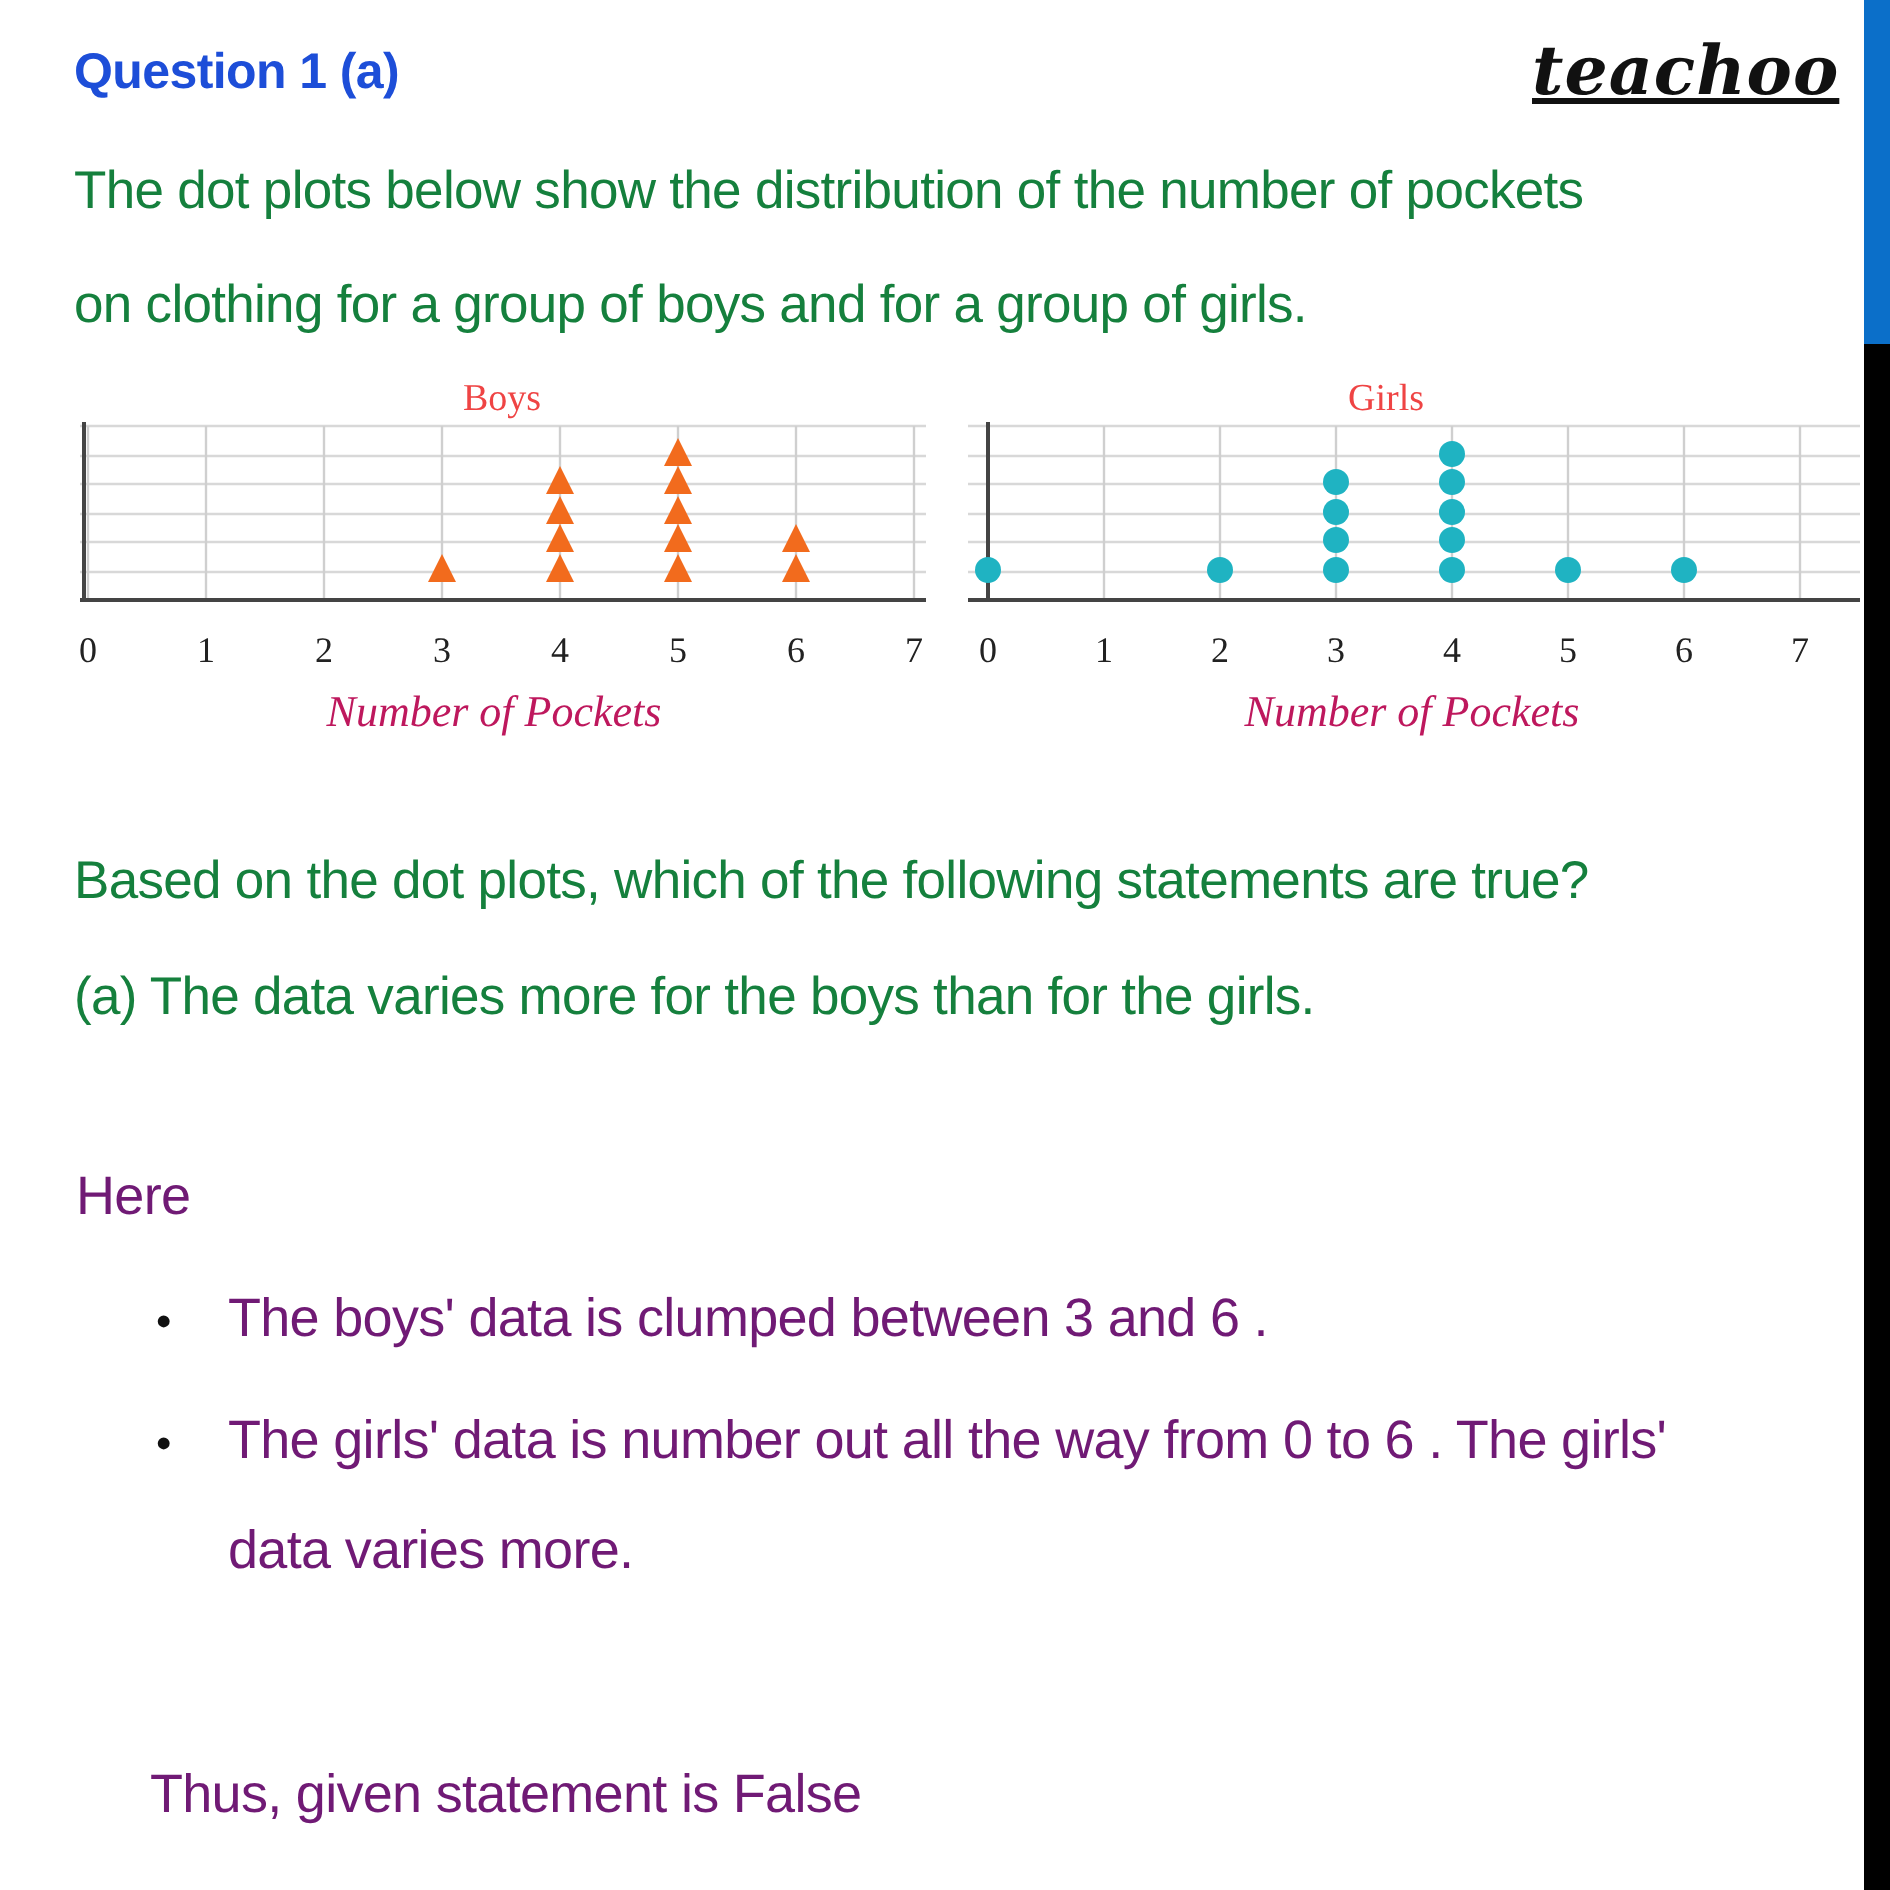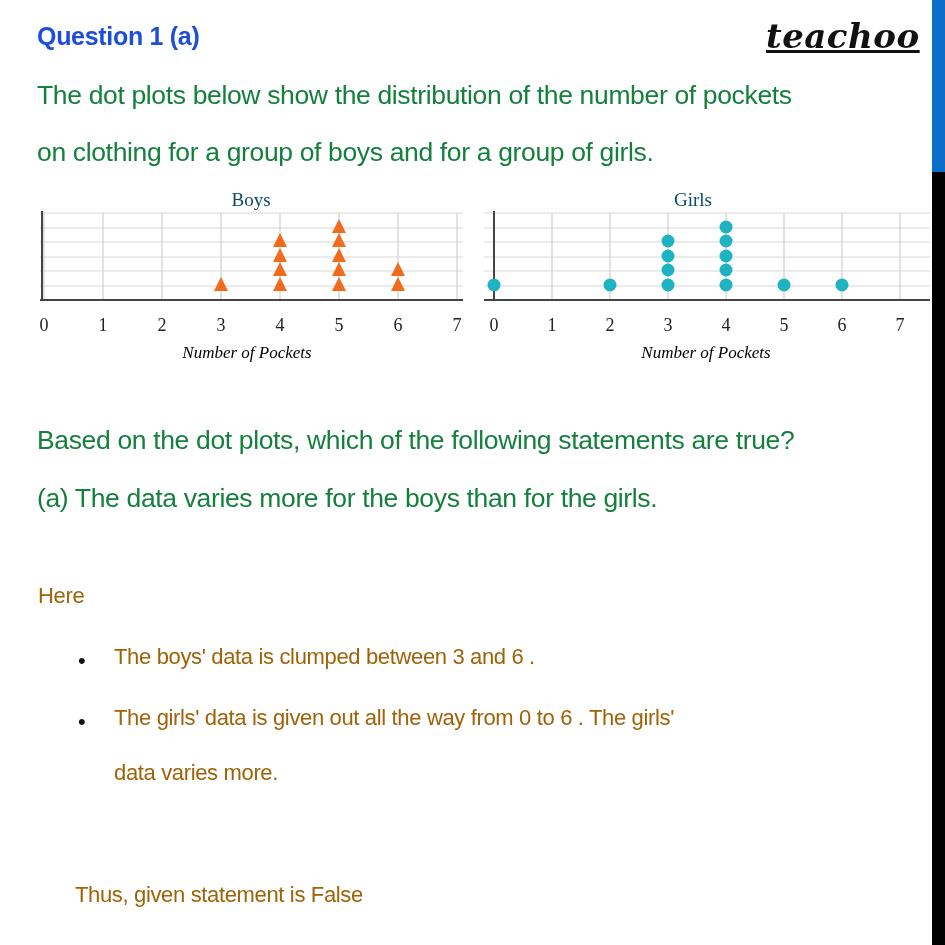--- a/index.html
+++ b/index.html
@@ -8,26 +8,26 @@
     background: #ffffff;
     font-family: "Liberation Sans", "DejaVu Sans", sans-serif;
   }
   .side-bar-blue { position: absolute; left: 932px; top: 0; width: 13px; height: 172px; background: #0b6fc9; }
   .side-bar-black { position: absolute; left: 932px; top: 172px; width: 13px; height: 773px; background: #000; }
 
   .q-title { position: absolute; left: 37px; top: 22px; font-size: 25px; font-weight: bold; color: #1d4ed8; letter-spacing: -0.3px; }
   .logo { position: absolute; left: 766px; top: 16px; font-family: "DejaVu Serif", serif; font-style: italic; font-weight: bold; font-size: 34px; color: #111; letter-spacing: 0.5px; text-decoration: underline; }
 
   .blue-line { position: absolute; left: 37px; font-size: 26.5px; color: #15803d; white-space: nowrap; letter-spacing: -0.35px; }
-  .black-line { position: absolute; font-size: 22px; color: #a16207; white-space: nowrap; letter-spacing: -0.35px; }
+  .black-line { position: absolute; font-size: 27px; color: #701a75; white-space: nowrap; letter-spacing: -0.35px; }
   .black-line b { font-weight: normal; text-align: right; }
   .bullet { position: absolute; left: 78px; font-size: 22px; color: #111; }
 
-  .plot-title { position: absolute; font-family: "Liberation Serif", "DejaVu Serif", serif; font-size: 19px; color: #0c4a6e; transform: translateX(-50%); }
-  .axis-label { position: absolute; font-family: "Liberation Serif", "DejaVu Serif", serif; font-style: italic; font-size: 17px; color: #000000; transform: translateX(-50%); white-space: nowrap; }
+  .plot-title { position: absolute; font-family: "Liberation Serif", "DejaVu Serif", serif; font-size: 19px; color: #ef4444; transform: translateX(-50%); }
+  .axis-label { position: absolute; font-family: "Liberation Serif", "DejaVu Serif", serif; font-style: italic; font-size: 22px; color: #be185d; transform: translateX(-50%); white-space: nowrap; }
   .tick { position: absolute; font-family: "Liberation Serif", "DejaVu Serif", serif; font-size: 18px; color: #222; transform: translateX(-50%); }
   svg.plot { position: absolute; left: 0; top: 0; }
 </style>
 </head>
 <body>
 
 <div class="side-bar-blue"></div>
 <div class="side-bar-black"></div>
 
 <div class="q-title">Question 1 (a)</div>
@@ -129,16 +129,16 @@
 
 <div class="blue-line" style="top:425px;">Based on the dot plots, which of the following statements are true?</div>
 <div class="blue-line" style="top:483px;">(a) The data varies more for the boys than for the girls.</div>
 
 <div class="black-line" style="left:38px; top:583px;">Here</div>
 
 <div class="bullet" style="top:648px;">•</div>
 <div class="black-line" style="left:114px; top:644px;"><span>The </span><b>boys'</b><span> data is </span><b>clumped between 3 and 6 .</b></div>
 
 <div class="bullet" style="top:709px;">•</div>
-<div class="black-line" style="left:114px; top:705px;"><span>The </span><b>girls'</b><span> data is </span><b>given out</b><span> all the way from </span><b>0 to 6</b><span> . The girls'</span></div>
+<div class="black-line" style="left:114px; top:705px;"><span>The </span><b>girls'</b><span> data is </span><b>number out</b><span> all the way from </span><b>0 to 6</b><span> . The girls'</span></div>
 <div class="black-line" style="left:114px; top:760px;"><span>data </span><b>varies more.</b></div>
 
 <div class="black-line" style="left:38px; top:882px;margin-left:37px;"><span>Thus, given statement is </span><b>False</b></div>
 
 </body></html>

